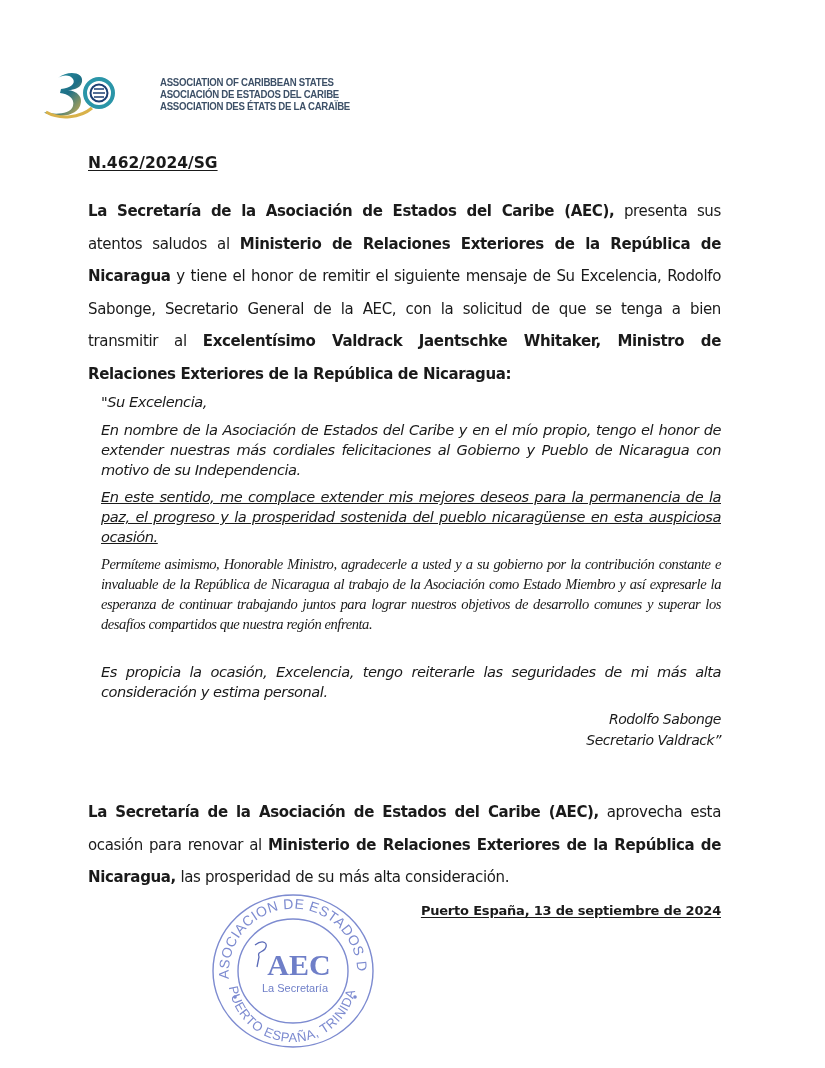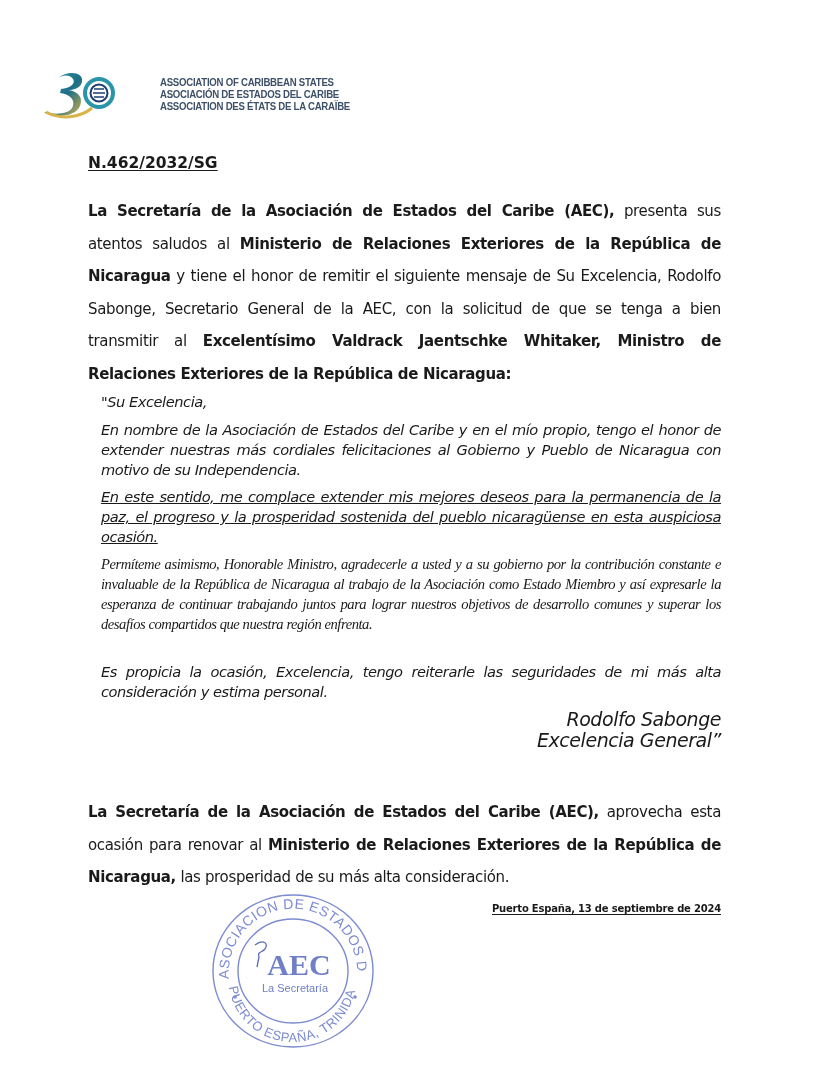--- a/index.html
+++ b/index.html
@@ -16,24 +16,24 @@
           text-align: justify; text-align-last: left; letter-spacing: -0.35px; }
   .para b { font-weight: bold; }
   .p1 { top: 195px; }
   .quote { position: absolute; left: 101px; width: 620px; font-style: italic; font-size: 14.6px;
            line-height: 20px; text-align: justify; letter-spacing: -0.45px; }
   .q-salute { top: 392px; }
   .q1 { top: 420px; }
   .q2 { top: 487px; text-decoration: underline; }
   .q3 { top: 554px; font-family: Liberation Serif, serif; }
   .q4 { top: 662px; }
-  .signature { position: absolute; right: 104px; top: 709px; font-style: italic; font-size: 19px;
+  .signature { position: absolute; right: 104px; top: 709px; font-style: italic; font-size: 14px;
                line-height: 21px; text-align: right; letter-spacing: -0.45px; }
   .p2 { top: 796px; }
-  .date { position: absolute; right: 104px; top: 903px; font-weight: bold; font-size: 10px;
+  .date { position: absolute; right: 104px; top: 903px; font-weight: bold; font-size: 13px;
           text-decoration: underline; text-underline-offset: 2px; letter-spacing: -0.2px; }
   .stamp { position: absolute; left: 207px; top: 887px; width: 172px; height: 165px; }
 </style>
 </head>
 <body>
 
 <div class="logo">
   <svg width="82" height="52" viewBox="0 0 82 52">
     <defs>
       <linearGradient id="g3" x1="0" y1="0" x2="1" y2="1">
@@ -50,35 +50,35 @@
     <circle cx="59" cy="25" r="8.5" fill="#ffffff" stroke="#1c3f73" stroke-width="2"></circle>
     <path d="M54 21 h10 M53 25 h12 M54 29 h10" stroke="#1c3f73" stroke-width="1.6"></path>
   </svg>
   <div class="logo-text">
     <div>ASSOCIATION OF CARIBBEAN STATES</div>
     <div>ASOCIACIÓN DE ESTADOS DEL CARIBE</div>
     <div>ASSOCIATION DES ÉTATS DE LA CARAÏBE</div>
   </div>
 </div>
 
-<div class="ref">N.462/2032/SG</div>
+<div class="ref">N.462/2024/SG</div>
 
 <div class="para p1">
   <b>La Secretaría de la Asociación de Estados del Caribe (AEC),</b><span> presenta sus atentos saludos al </span><b>Ministerio de Relaciones Exteriores de la República de Nicaragua</b><span> y tiene el honor de remitir el siguiente mensaje de Su Excelencia, Rodolfo Sabonge, Secretario General de la AEC, con la solicitud de que se tenga a bien transmitir al </span><b>Excelentísimo Valdrack Jaentschke Whitaker, Ministro de Relaciones Exteriores de la República de Nicaragua:</b>
 </div>
 
 <div class="quote q-salute">"Su Excelencia,</div>
 <div class="quote q1">En nombre de la Asociación de Estados del Caribe y en el mío propio, tengo el honor de extender nuestras más cordiales felicitaciones al Gobierno y Pueblo de Nicaragua con motivo de su Independencia.</div>
 <div class="quote q2">En este sentido, me complace extender mis mejores deseos para la permanencia de la paz, el progreso y la prosperidad sostenida del pueblo nicaragüense en esta auspiciosa ocasión.</div>
 <div class="quote q3">Permíteme asimismo, Honorable Ministro, agradecerle a usted y a su gobierno por la contribución constante e invaluable de la República de Nicaragua al trabajo de la Asociación como Estado Miembro y así expresarle la esperanza de continuar trabajando juntos para lograr nuestros objetivos de desarrollo comunes y superar los desafíos compartidos que nuestra región enfrenta.</div>
 <div class="quote q4">Es propicia la ocasión, Excelencia, tengo reiterarle las seguridades de mi más alta consideración y estima personal.</div>
 
 <div class="signature">
   <div>Rodolfo Sabonge</div>
-  <div>Excelencia General”</div>
+  <div>Secretario Valdrack”</div>
 </div>
 
 <div class="para p2">
   <b>La Secretaría de la Asociación de Estados del Caribe (AEC),</b><span> aprovecha esta ocasión para renovar al </span><b>Ministerio de Relaciones Exteriores de la República de Nicaragua,</b><span> las prosperidad de su más alta consideración.</span>
 </div>
 
 <div class="date">Puerto España, 13 de septiembre de 2024</div>
 
 <div class="stamp">
   <svg width="172" height="165" viewBox="0 0 172 165">

